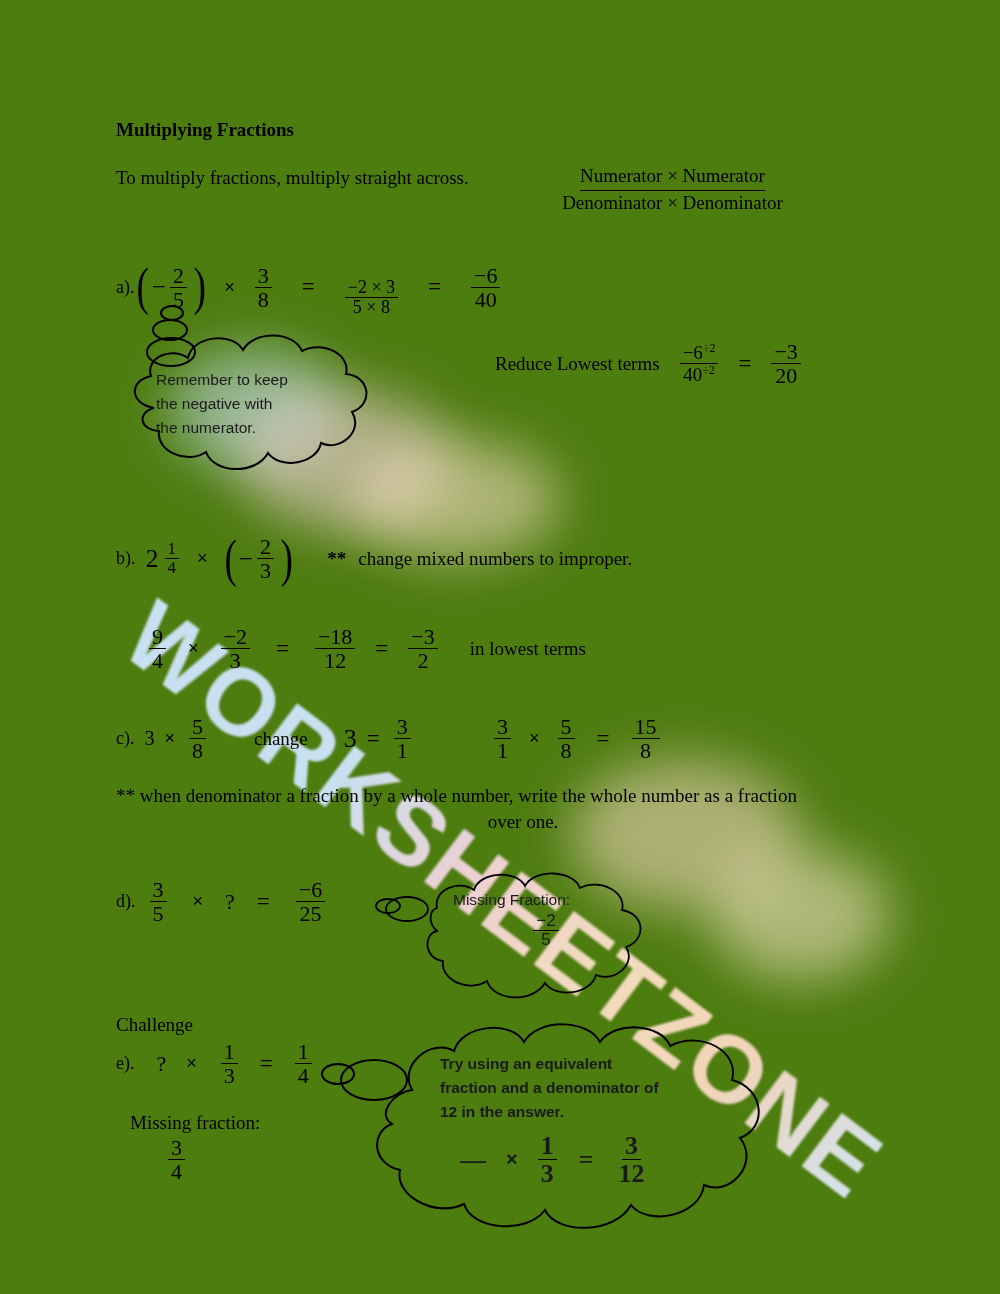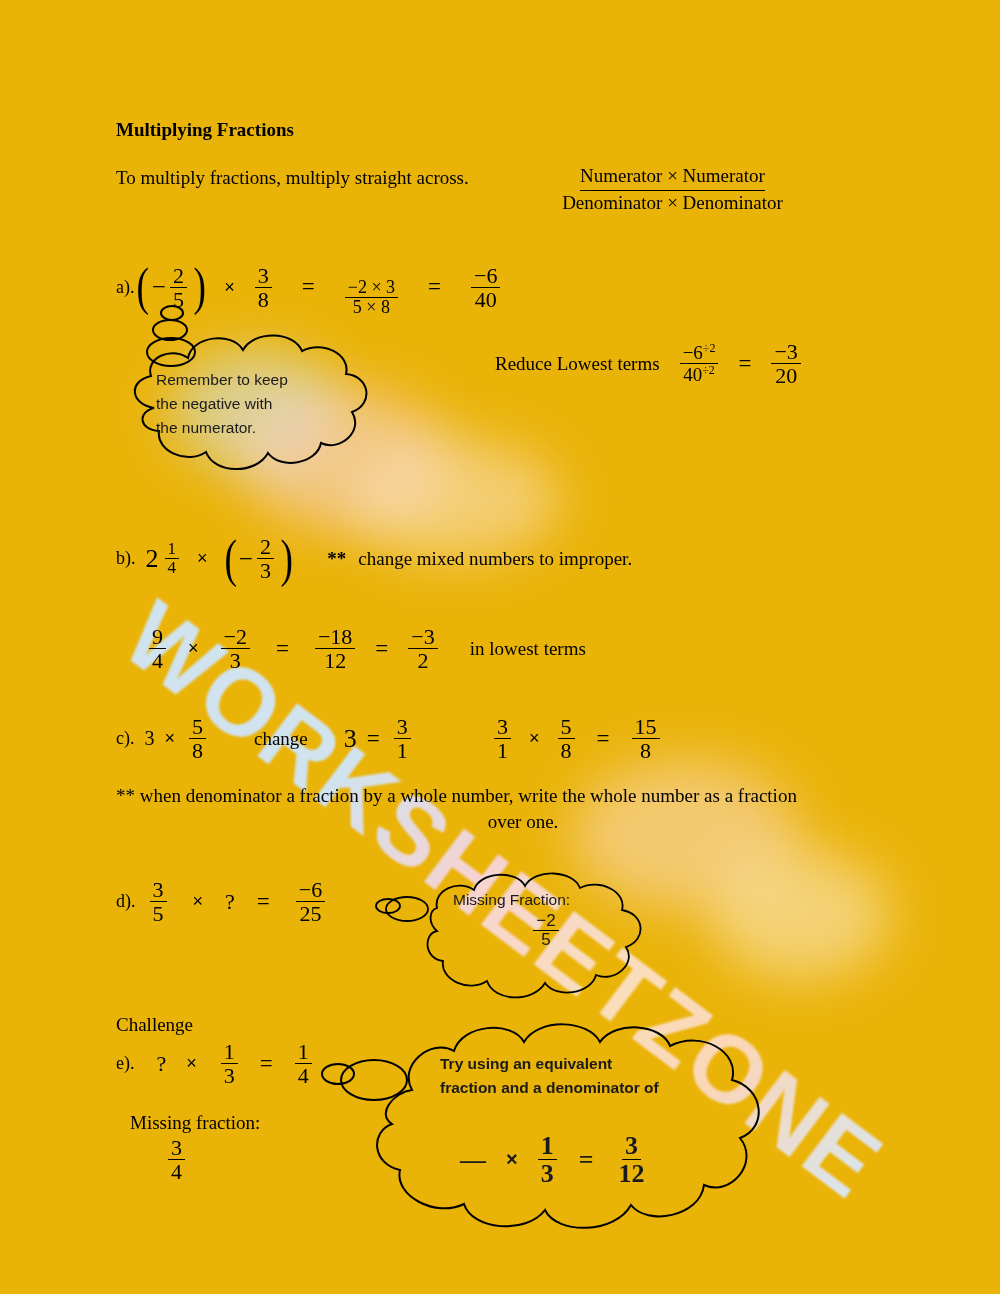--- a/index.html
+++ b/index.html
@@ -9,21 +9,21 @@
     background: #ffffff;
   }
   body {
     font-family: "Liberation Serif", serif;
     color: #000000;
   }
   #page {
     position: relative;
     width: 1000px;
     height: 1294px;
-    background: #eab308;
+    background: #4d7c0f;
     overflow: hidden;
   }
 
   
   #watermark {
     position: absolute;
     left: 150px;
     top: 330px;
     width: 760px;
     height: 640px;
@@ -420,20 +420,21 @@
                C388 195 335 204 319 183
                C303 212 245 213 233 188
                C214 213 160 208 152 182
                C124 196 82 174 88 148
                C60 142 58 110 80 102
                C64 92 82 70 100 68 Z"></path>
     </svg>
     <div class="bubble-text" style="left:128px; top:30px; width:280px;">
       <div>Try using an equivalent</div>
       <div>fraction and a denominator of</div>
+      <div>12 in the answer.</div>
     </div>
     <div class="bubble-text" style="left:148px; top:110px;">
       <span class="math">
         <span class="tok" style="font-size:26px;">—</span>
         <span class="op times" style="padding-left:20px;padding-right:16px;font-size:20px;">×</span>
         <span class="frac big">
           <span class="n" style="font-size:26px;">1</span>
           <span class="d" style="font-size:26px;">3</span>
         </span>
         <span class="op eq" style="padding-left:18px;padding-right:18px;font-size:26px;">=</span>

